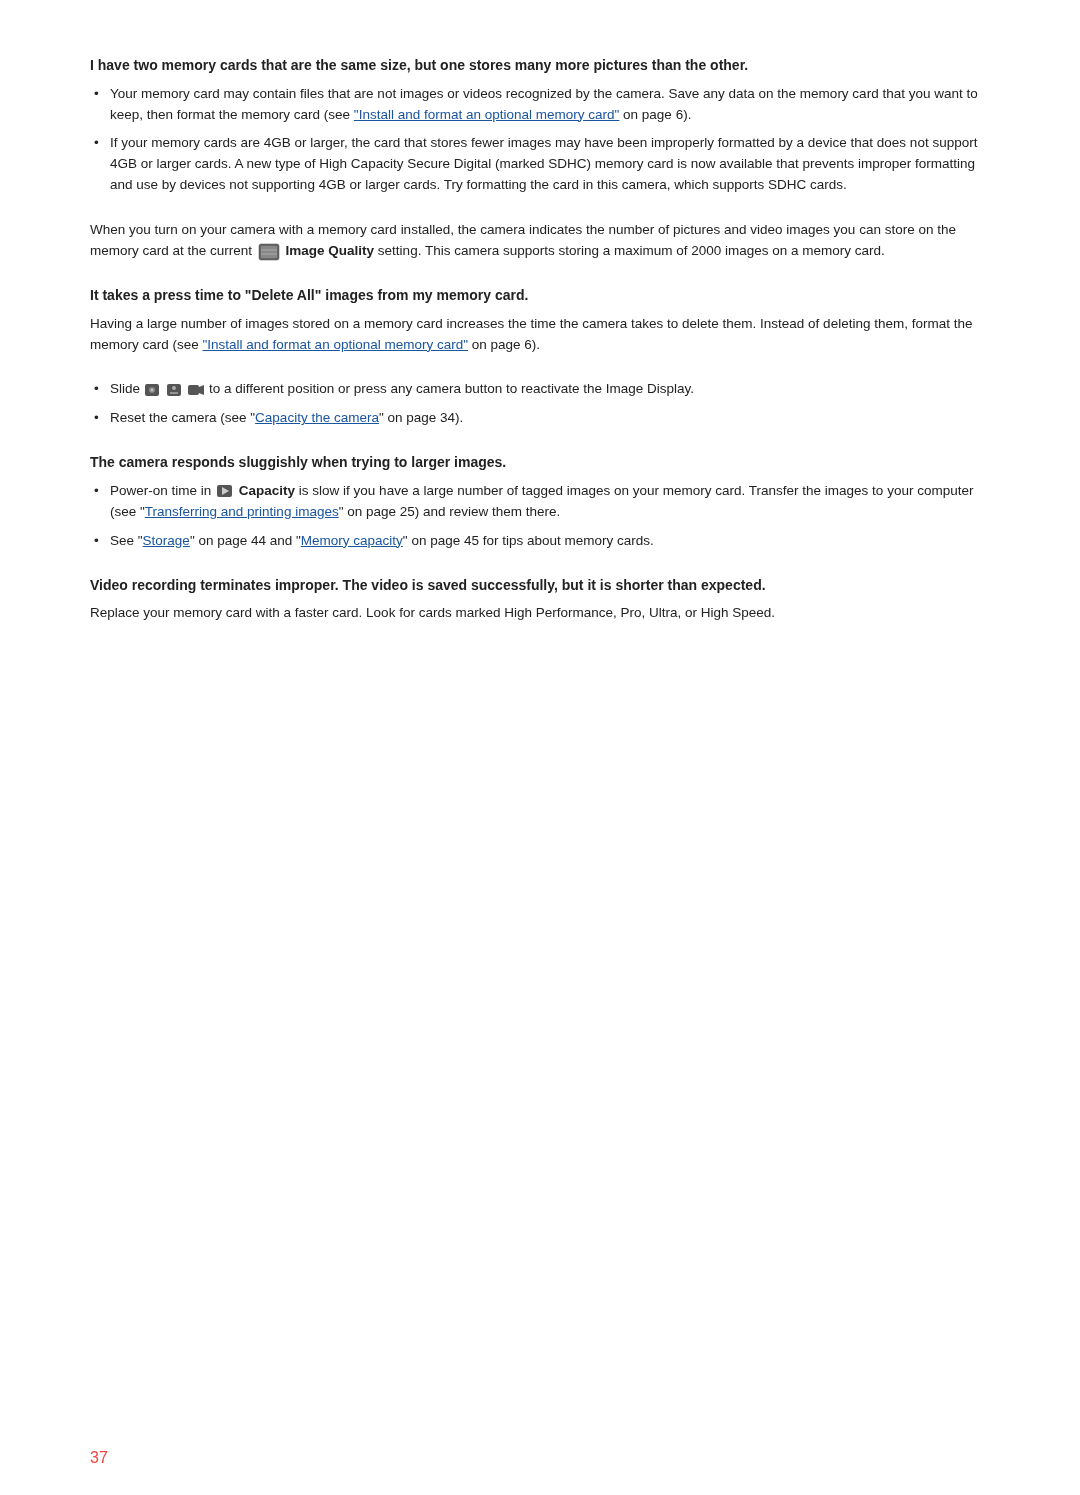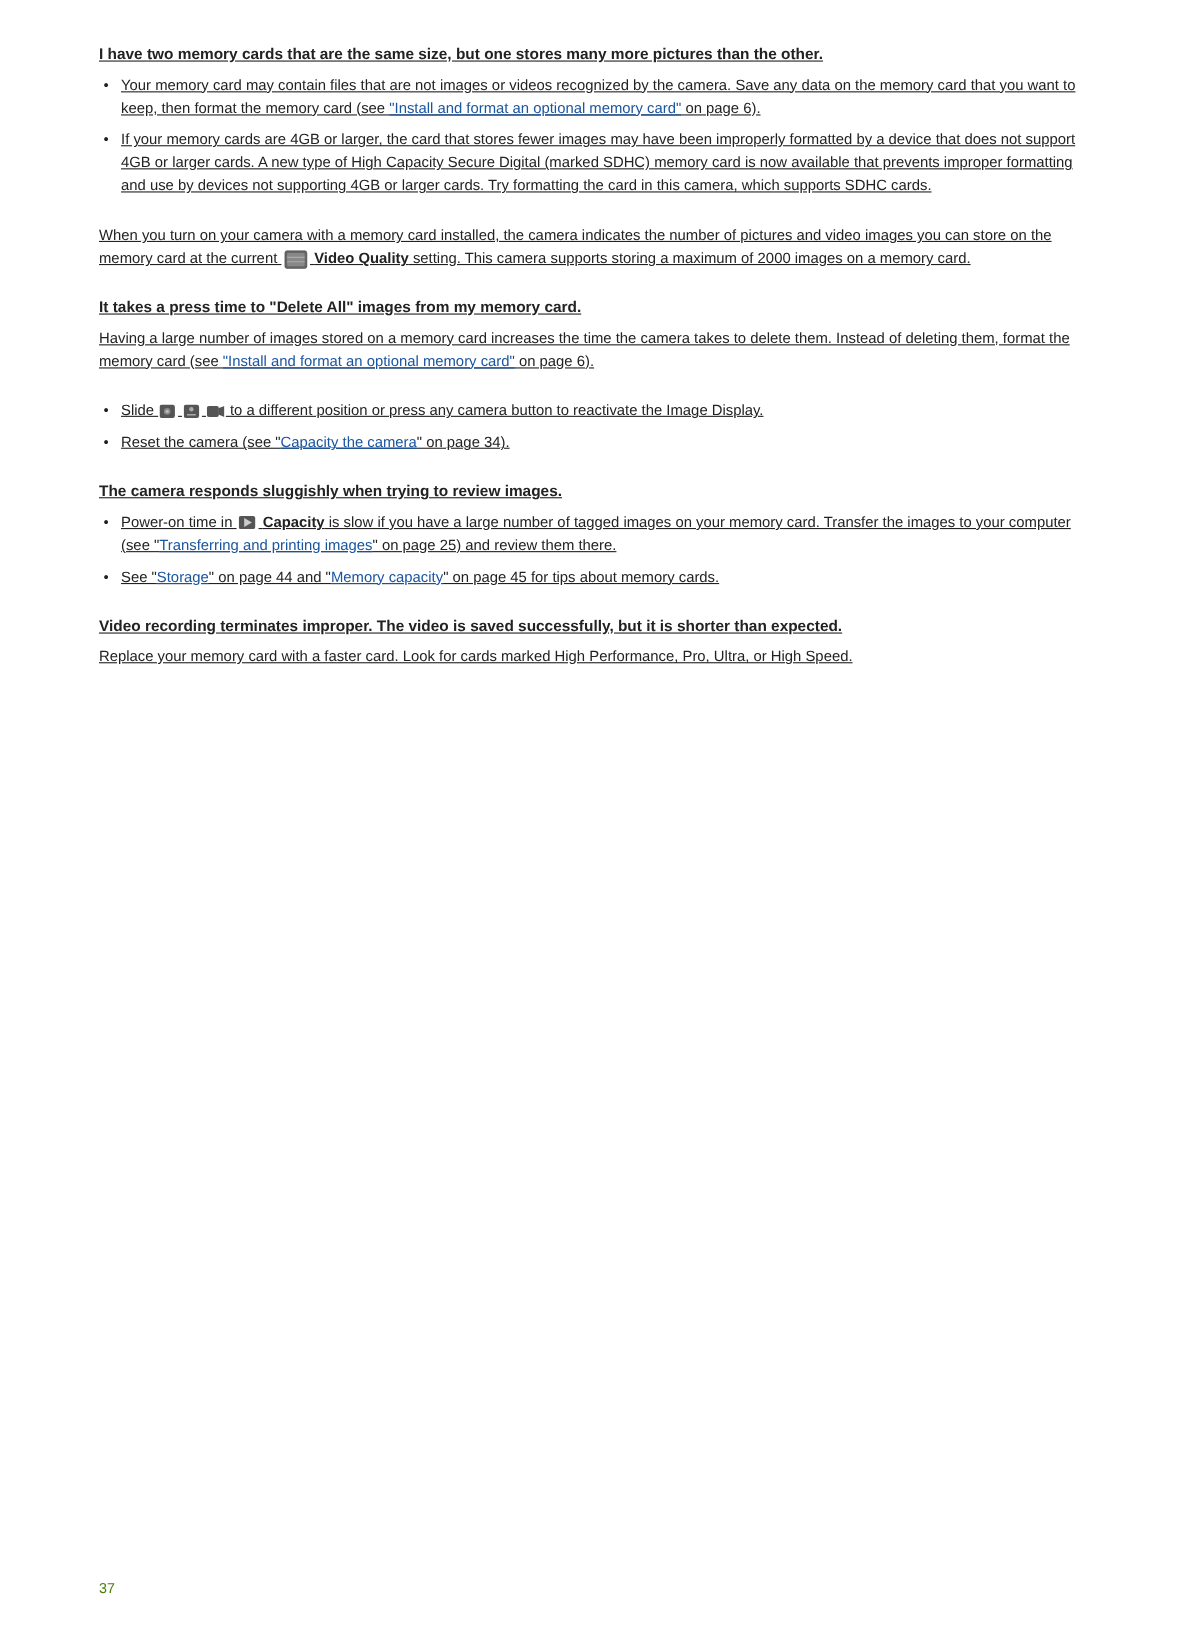--- a/index.html
+++ b/index.html
@@ -11,22 +11,21 @@
       background: #ffffff;
       font-family: Arial, Helvetica, sans-serif;
       font-size: 14px;
       color: #222222;
       width: 1080px;
       min-height: 1495px;
       padding: 40px 90px 60px 90px;
     }
     .page-content {
       max-width: 900px;
-      margin: 0 auto;
-      text-decoration: underline;
+      margin: 16px auto;
     }
     .section {
       margin-bottom: 24px;
     }
     .section-title {
       font-weight: bold;
       font-size: 14px;
       margin-bottom: 8px;
       line-height: 1.4;
     }
@@ -52,24 +51,24 @@
       position: absolute;
       left: 4px;
       top: 0;
     }
     a.doc-link {
       color: #1a55a0;
       text-decoration: underline;
     }
     .page-number {
       position: fixed;
-      bottom: 44px;
+      bottom: 28px;
       left: 90px;
-      font-size: 13px;
-      color: #4d7c0f;
+      font-size: 16px;
+      color: #ef4444;
     }
   </style>
 </head>
 <body>
 
 <div class="page-content">
 
   <div class="section">
     <div class="section-title">I have two memory cards that are the same size, but one stores many more pictures than the other.</div>
     <ul class="bullet-list">
@@ -84,21 +83,21 @@
 
   <div class="section">
     <div class="section-body">
       When you turn on your camera with a memory card installed, the camera indicates the number of pictures and video images you can store on the memory card at the current
       <svg width="22" height="18" viewBox="0 0 22 18" style="display:inline-block;vertical-align:middle;margin:0 2px;" xmlns="http://www.w3.org/2000/svg">
         <rect x="1" y="1" width="20" height="16" rx="2" fill="#666" stroke="#444" stroke-width="0.5"></rect>
         <rect x="3" y="3" width="16" height="12" rx="1" fill="#888"></rect>
         <line x1="3" y1="7" x2="19" y2="7" stroke="#aaa" stroke-width="1"></line>
         <line x1="3" y1="11" x2="19" y2="11" stroke="#aaa" stroke-width="1"></line>
       </svg>
-      <strong>Video Quality</strong> setting. This camera supports storing a maximum of 2000 images on a memory card.
+      <strong>Image Quality</strong> setting. This camera supports storing a maximum of 2000 images on a memory card.
     </div>
   </div>
 
   <div class="section">
     <div class="section-title">It takes a press time to "Delete All" images from my memory card.</div>
     <div class="section-body">
       Having a large number of images stored on a memory card increases the time the camera takes to delete them. Instead of deleting them, format the memory card (see <a class="doc-link" href="#">"Install and format an optional memory card"</a> on page 6).
     </div>
   </div>
 
@@ -123,21 +122,21 @@
           to a different position or press any camera button to reactivate the Image Display.
         </span>
       </li>
       <li>
         <span>Reset the camera (see "<a class="doc-link" href="#">Capacity the camera</a>" on page 34).</span>
       </li>
     </ul>
   </div>
 
   <div class="section">
-    <div class="section-title">The camera responds sluggishly when trying to review images.</div>
+    <div class="section-title">The camera responds sluggishly when trying to larger images.</div>
     <ul class="bullet-list">
       <li>
         <span>Power-on time in
           <svg width="16" height="14" viewBox="0 0 16 14" style="display:inline-block;vertical-align:middle;margin:0 2px;" xmlns="http://www.w3.org/2000/svg">
             <rect x="0" y="1" width="15" height="12" rx="2" fill="#555"></rect>
             <polygon points="5,3 5,11 12,7" fill="#ccc"></polygon>
           </svg>
           <strong>Capacity</strong> is slow if you have a large number of tagged images on your memory card. Transfer the images to your computer (see "<a class="doc-link" href="#">Transferring and printing images</a>" on page 25) and review them there.
         </span>
       </li>

